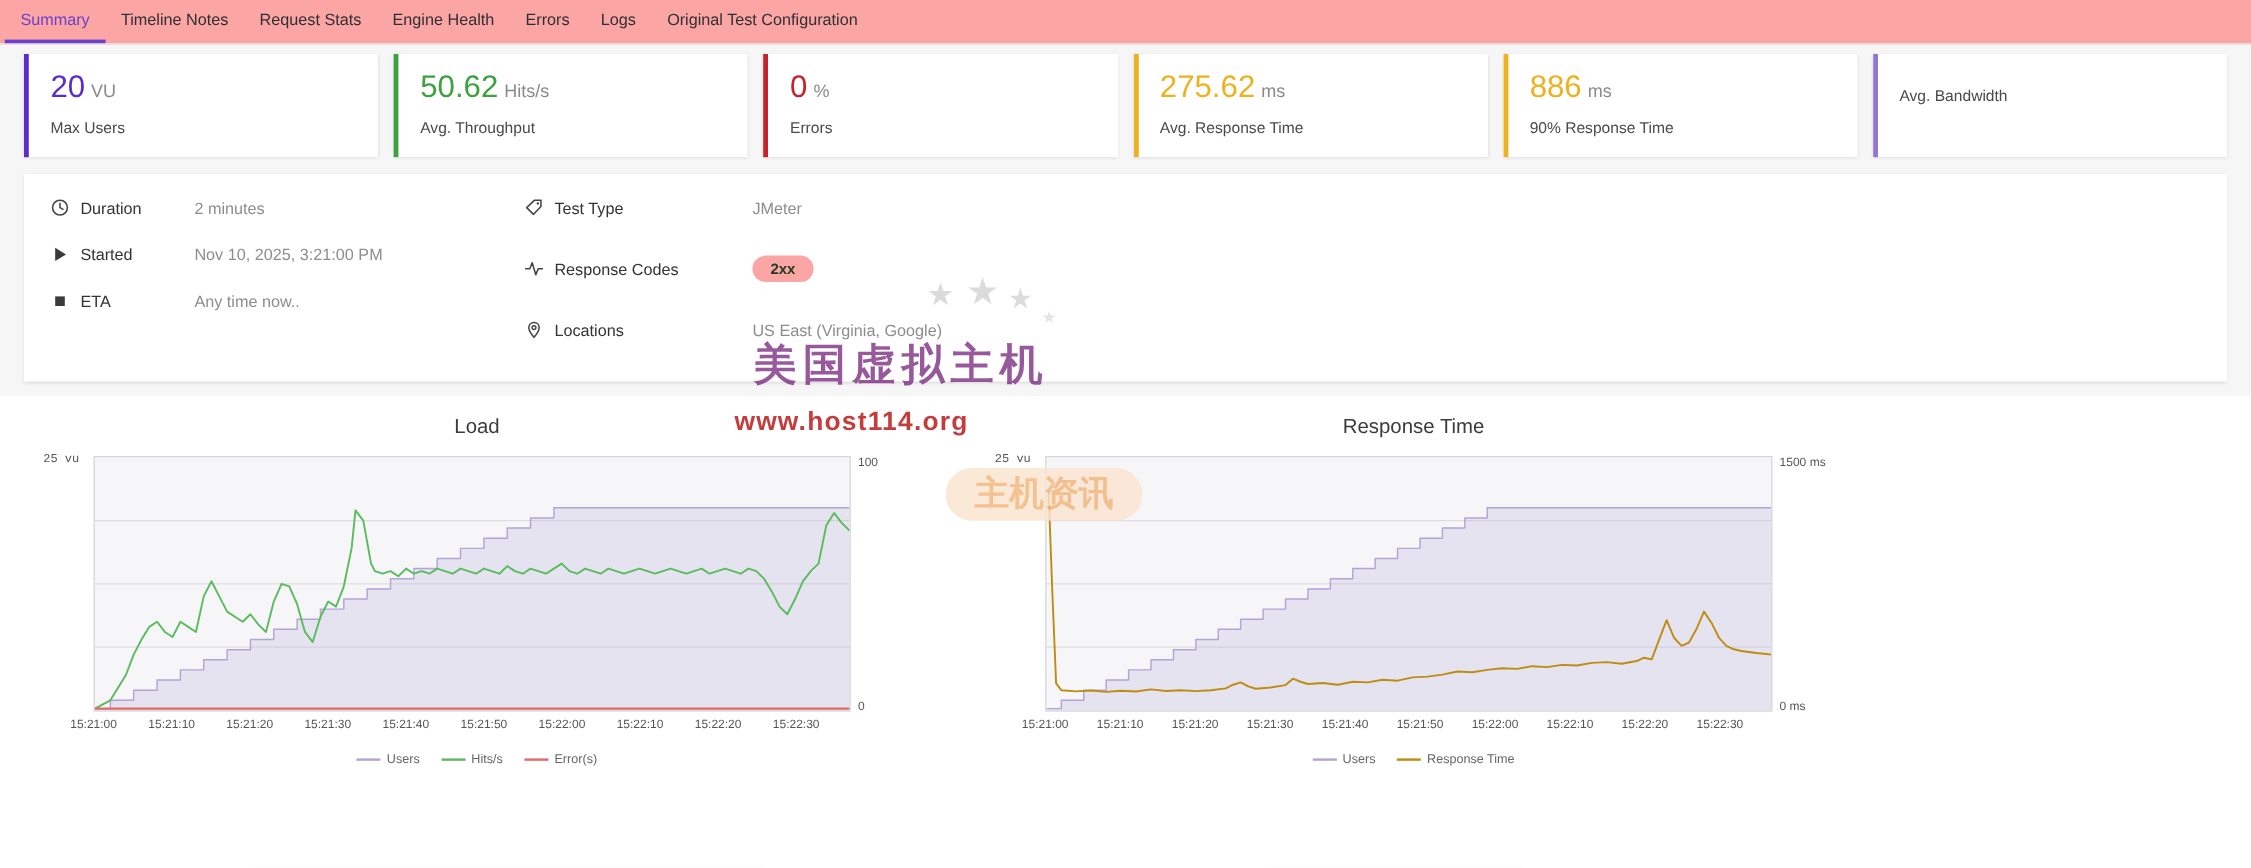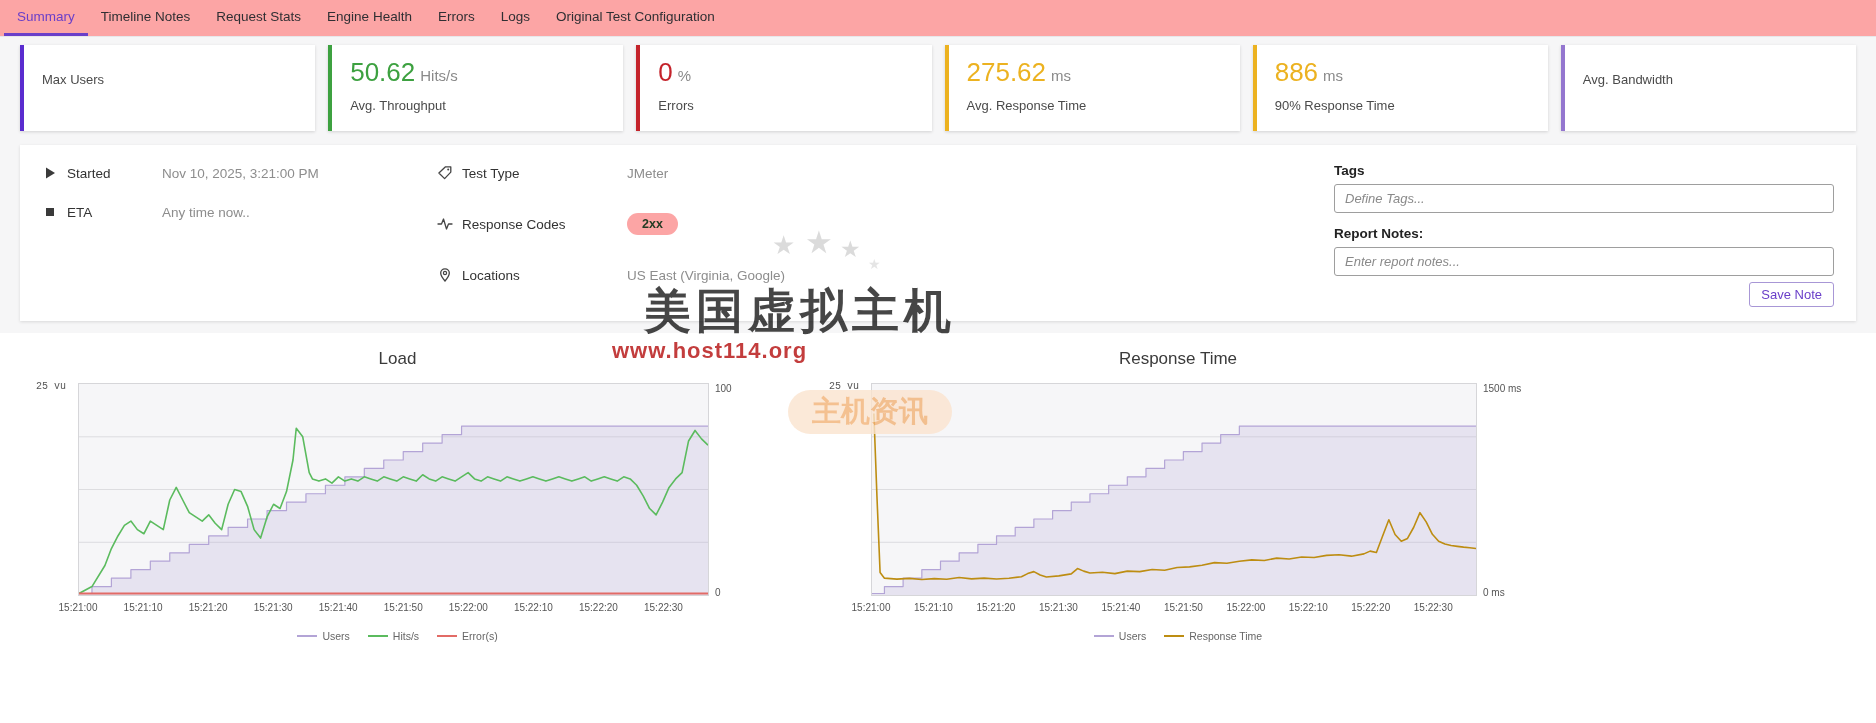--- a/index.html
+++ b/index.html
@@ -61,22 +61,22 @@
   .xlabels { position: relative; height: 14px; margin-top: 4px; margin-left: 48px; margin-right: 56px; }
   .xlabels span { position: absolute; transform: translateX(-50%); font-size: 10px; color: #555; white-space: nowrap; }
   .legend { display: flex; justify-content: center; align-items: center; gap: 18px; margin-top: 14px; }
   .legend-item { display: flex; align-items: center; font-size: 10.5px; color: #666; }
   .legend-swatch { width: 20px; border-top: 2px solid; margin-right: 5px; }
 
   
   .watermark { position: absolute; left: 600px; top: 222px; width: 400px; height: 220px;
                pointer-events: none; z-index: 6; }
   .wm-star { position: absolute; color: #d5d5d5; opacity: .85; }
-  .wm-title { position: absolute; left: 44px; top: 58px; font-size: 47px; font-weight: bold;
-              color: #000000; opacity: .72; letter-spacing: 5px; white-space: nowrap; }
+  .wm-title { position: absolute; left: 28px; top: 58px; font-size: 36px; font-weight: bold;
+              color: #701a75; opacity: .72; letter-spacing: 5px; white-space: nowrap; }
   .wm-url { position: absolute; left: 12px; top: 116px; font-size: 22px; font-weight: bold;
             color: #b91c1c; opacity: .85; letter-spacing: 1px; }
   .wm-badge { position: absolute; left: 188px; top: 168px; background: #fbe4cf; color: #f2b276;
               opacity: .8; font-size: 29px; font-weight: bold; padding: 2px 24px;
               border-radius: 22px; white-space: nowrap; }
 </style>
 </head>
 <body>
 
 <div class="tabbar">
@@ -84,20 +84,21 @@
   <div class="tab">Timeline Notes</div>
   <div class="tab">Request Stats</div>
   <div class="tab">Engine Health</div>
   <div class="tab">Errors</div>
   <div class="tab">Logs</div>
   <div class="tab">Original Test Configuration</div>
 </div>
 
 <div class="cards">
   <div class="card" style="border-left-color: rgb(90, 44, 207);">
+    <div><span class="card-value" style="color: rgb(90, 44, 207);">20</span><span class="card-unit">VU</span></div>
     <div class="card-label">Max Users</div>
   </div>
   <div class="card" style="border-left-color: rgb(61, 161, 64);">
     <div><span class="card-value" style="color: rgb(61, 161, 64);">50.62</span><span class="card-unit">Hits/s</span></div>
     <div class="card-label">Avg. Throughput</div>
   </div>
   <div class="card" style="border-left-color: rgb(196, 35, 43);">
     <div><span class="card-value" style="color: rgb(196, 35, 43);">0</span><span class="card-unit">%</span></div>
     <div class="card-label">Errors</div>
   </div>
@@ -112,20 +113,30 @@
   <div class="card" style="border-left-color: rgb(148, 118, 207);">
     <div class="card-label">Avg. Bandwidth</div>
   </div>
 </div>
 
 <div class="info-panel">
   <div class="info-col info-col-1 col1">
     <div class="info-row">
       <span class="info-icon">
         <svg viewBox="0 0 16 16" width="16" height="16">
+            <circle cx="8" cy="8" r="6.2" fill="none" stroke="#444" stroke-width="1.3"></circle>
+            <path d="M8 4.5 V8 L10.5 9.5" fill="none" stroke="#444" stroke-width="1.3" stroke-linecap="round"></path>
+          </svg>
+      </span>
+      <span class="info-label">Duration</span>
+      <span class="info-value">2 minutes</span>
+    </div>
+    <div class="info-row">
+      <span class="info-icon">
+        <svg viewBox="0 0 16 16" width="16" height="16">
             <path d="M4 2.5 L13 8 L4 13.5 Z" fill="#3a3a3a"></path>
           </svg>
       </span>
       <span class="info-label">Started</span>
       <span class="info-value">Nov 10, 2025, 3:21:00 PM</span>
     </div>
     <div class="info-row">
       <span class="info-icon">
         <svg viewBox="0 0 16 16" width="16" height="16">
             <rect x="4" y="4" width="8" height="8" fill="#3a3a3a"></rect>
@@ -161,29 +172,20 @@
         <svg viewBox="0 0 16 16" width="16" height="16">
             <path d="M8 1.8 C5.4 1.8 3.7 3.8 3.7 6.1 C3.7 9.1 8 14 8 14 C8 14 12.3 9.1 12.3 6.1 C12.3 3.8 10.6 1.8 8 1.8 Z" fill="none" stroke="#444" stroke-width="1.3"></path>
             <circle cx="8" cy="6" r="1.6" fill="none" stroke="#444" stroke-width="1.2"></circle>
           </svg>
       </span>
       <span class="info-label">Locations</span>
       <span class="info-value">US East (Virginia, Google)</span>
     </div>
   </div>
 
-  <div class="info-col info-col-3">
-    <div class="form-label">Tags</div>
-    <input class="text-input" type="text" placeholder="Define Tags..." style="">
-    <div class="form-label notes-label">Report Notes:</div>
-    <input class="text-input" type="text" placeholder="Enter report notes..." style="">
-    <div class="save-row">
-      <button class="save-btn">Save Note</button>
-    </div>
-  </div>
 </div>
 
 <div class="charts-section">
   <div class="chart-block">
     <div class="chart-title">Load</div>
     <div class="chart-body">
       <div class="axis-left">
           <span>25 vu</span>
         </div>
       <div class="plot">

